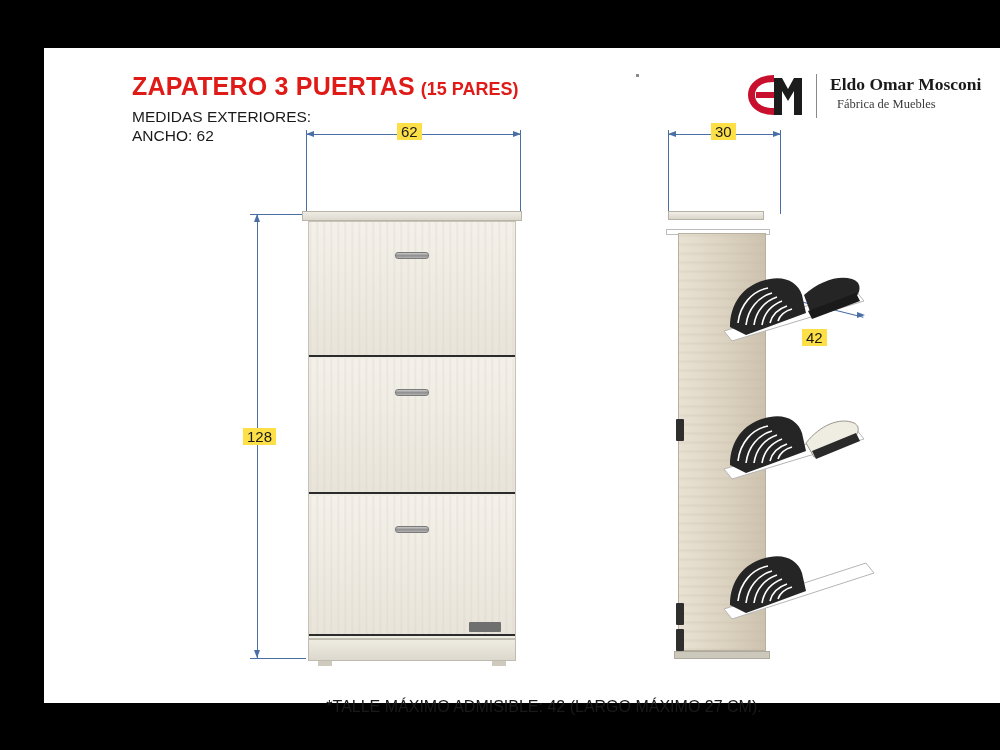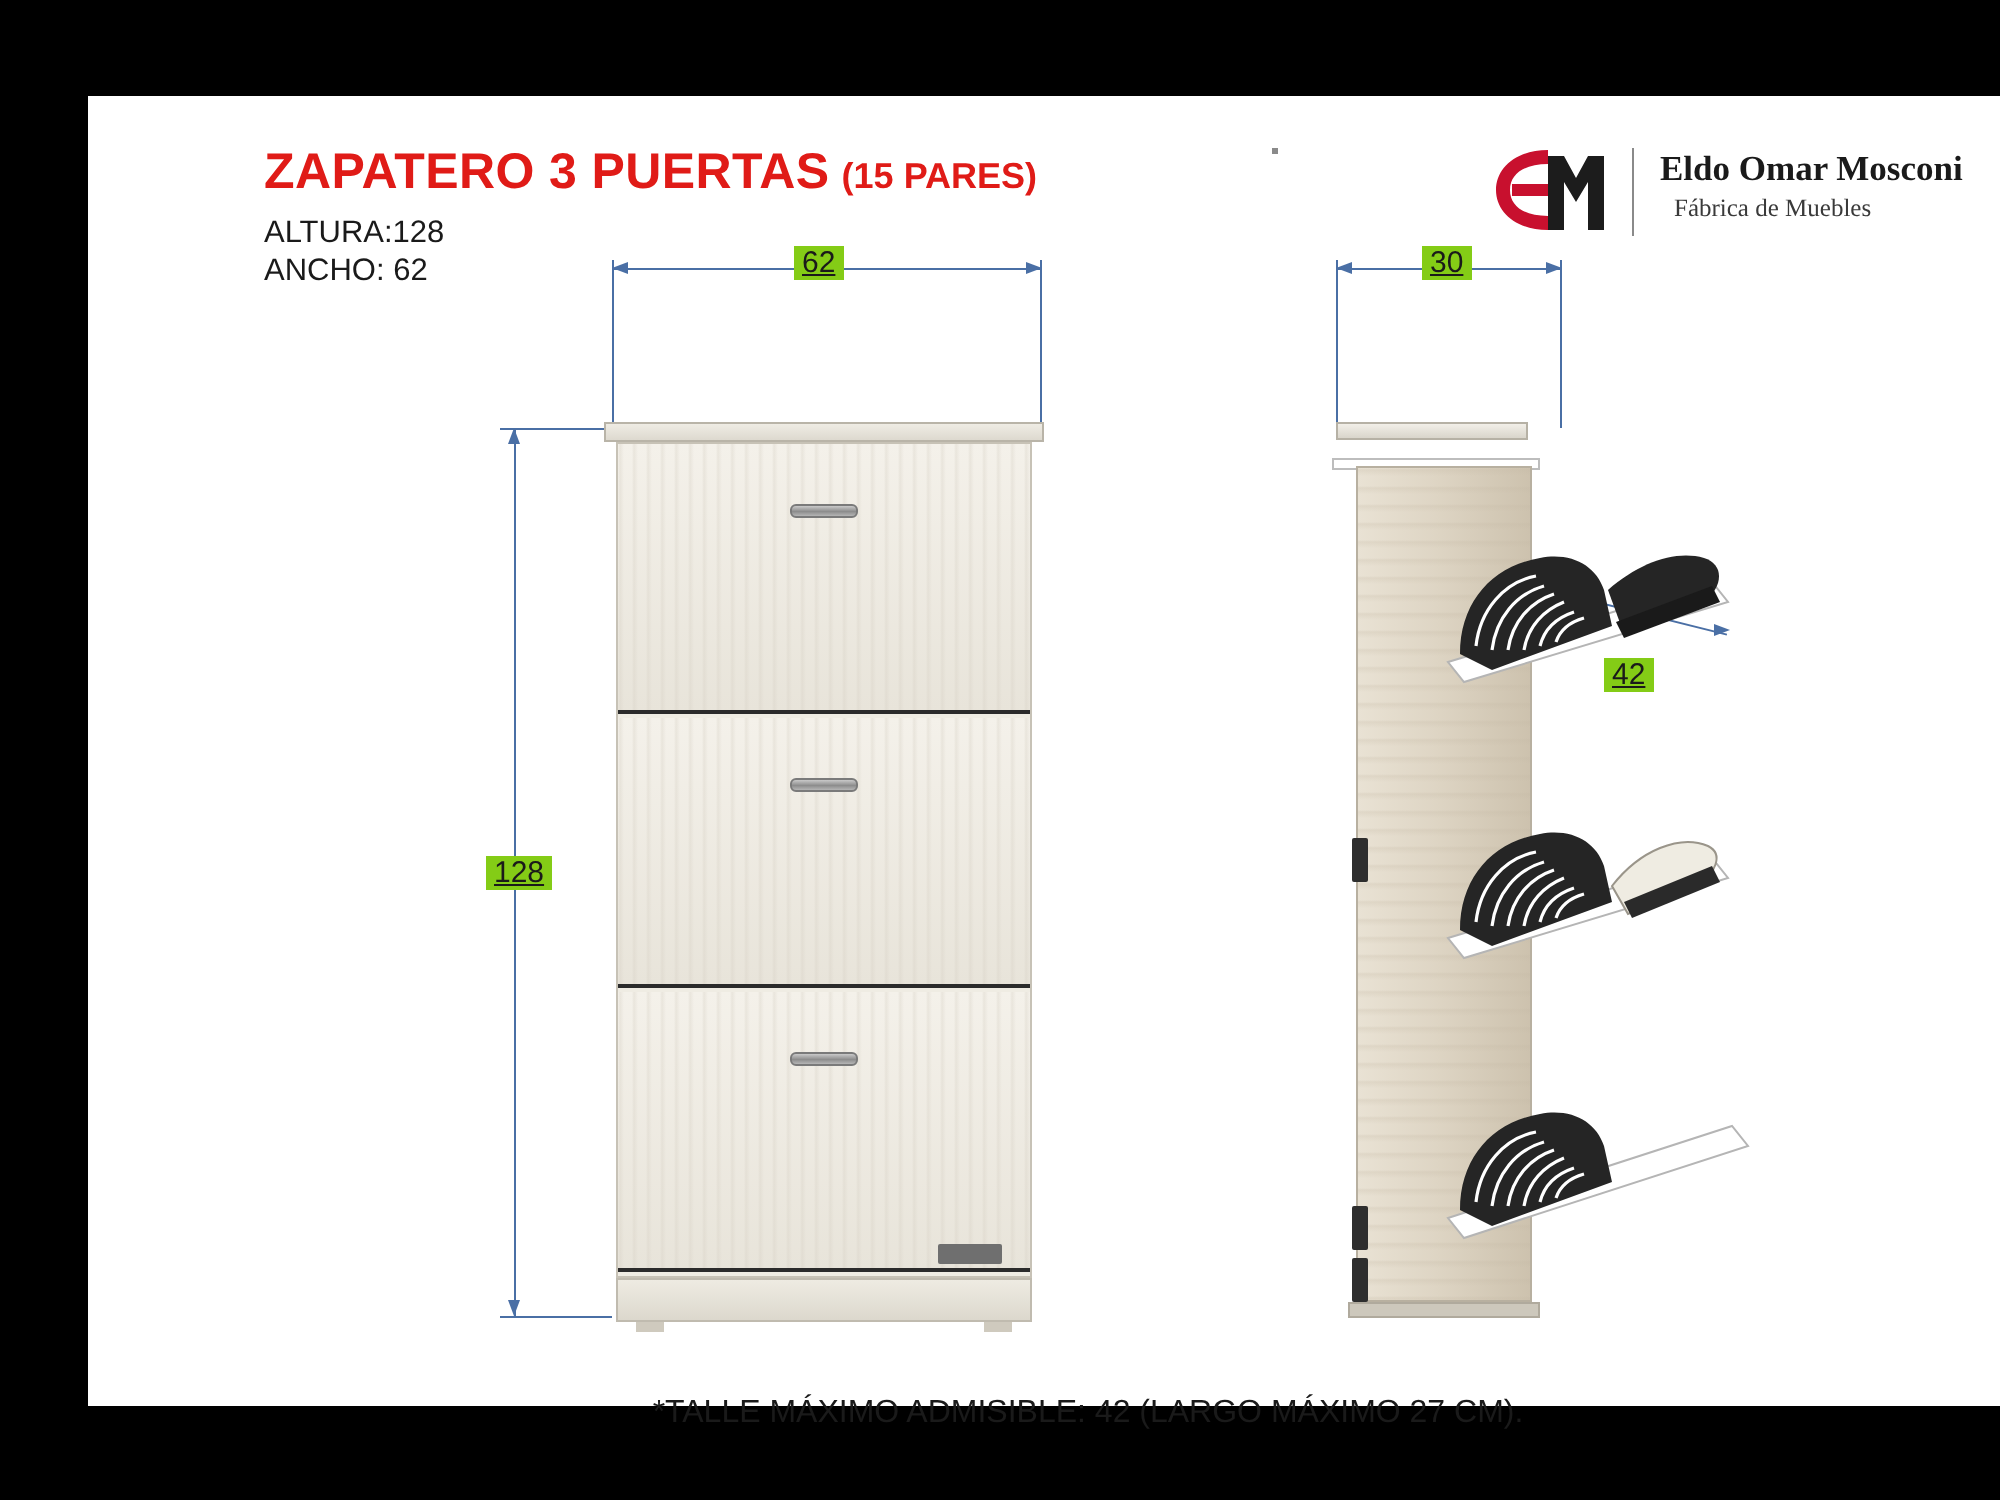--- a/index.html
+++ b/index.html
@@ -120,24 +120,23 @@
   }
   .ext-h {
     position: absolute;
     height: 1px;
     background: #4a6fa5;
   }
   .dim-label {
     position: absolute;
     font-size: 15px;
     color: #1a1a1a;
-    background: #84cc16;
+    background: #fde047;
     padding: 0 4px;
     white-space: nowrap;
-    text-decoration: underline;
   }
   .arrow {
     position: absolute;
     width: 0;
     height: 0;
   }
   .arrow-l {
     border-top: 3.5px solid transparent;
     border-bottom: 3.5px solid transparent;
     border-right: 8px solid #4a6fa5;
@@ -321,21 +320,21 @@
 </style>
 </head>
 <body>
 
 <div id="stage">
   <div id="sheet">
 
     <div class="title-block">
       <span class="title-main">ZAPATERO 3 PUERTAS</span><span class="title-sub">(15 PARES)</span>
       <div class="meas-list">
-        <div>ALTURA:128</div>
+        <div>MEDIDAS EXTERIORES:</div>
         <div>ANCHO: 62</div>
       </div>
     </div>
 
     <div class="tiny-tick" style="left:592px; top:26px; width:3px; height:3px;"></div>
 
     <div class="logo-wrap">
       <svg class="logo-mark" viewBox="0 0 62 46">
         <path d="M30 3 C14 3, 4 12, 4 23 C4 34, 14 43, 30 43 L30 36 C18 36, 11 31, 11 23 C11 15, 18 10, 30 10 Z" fill="#c8102e"></path>
         <path d="M12 20 L34 20 L34 26 L12 26 Z" fill="#c8102e"></path>

